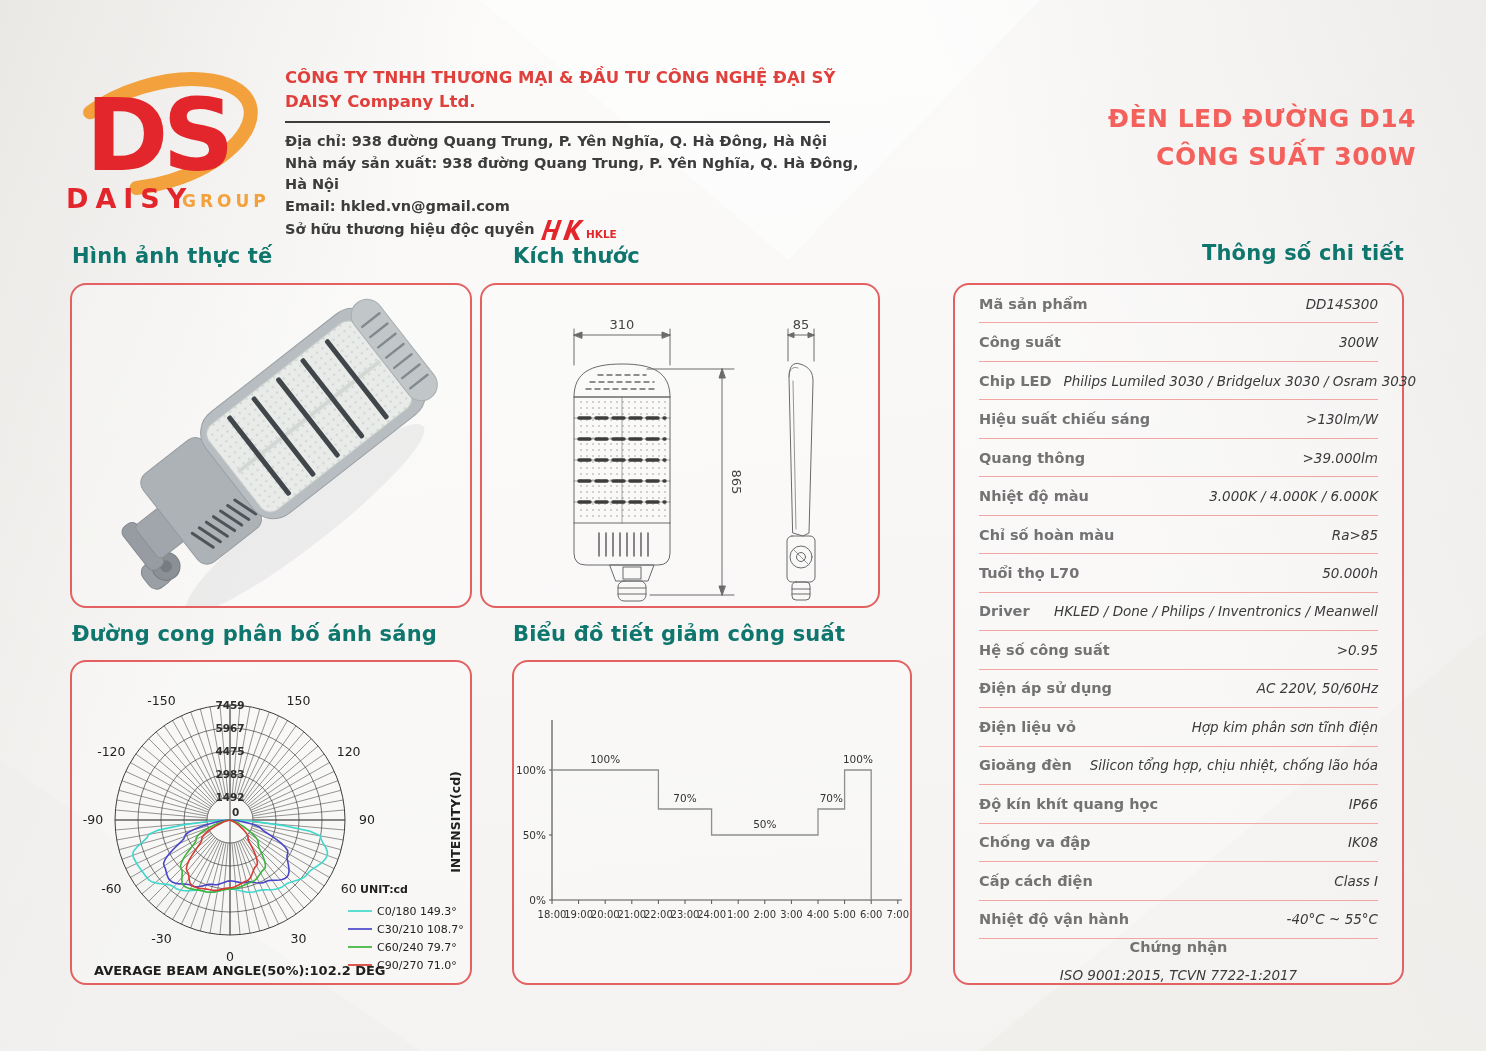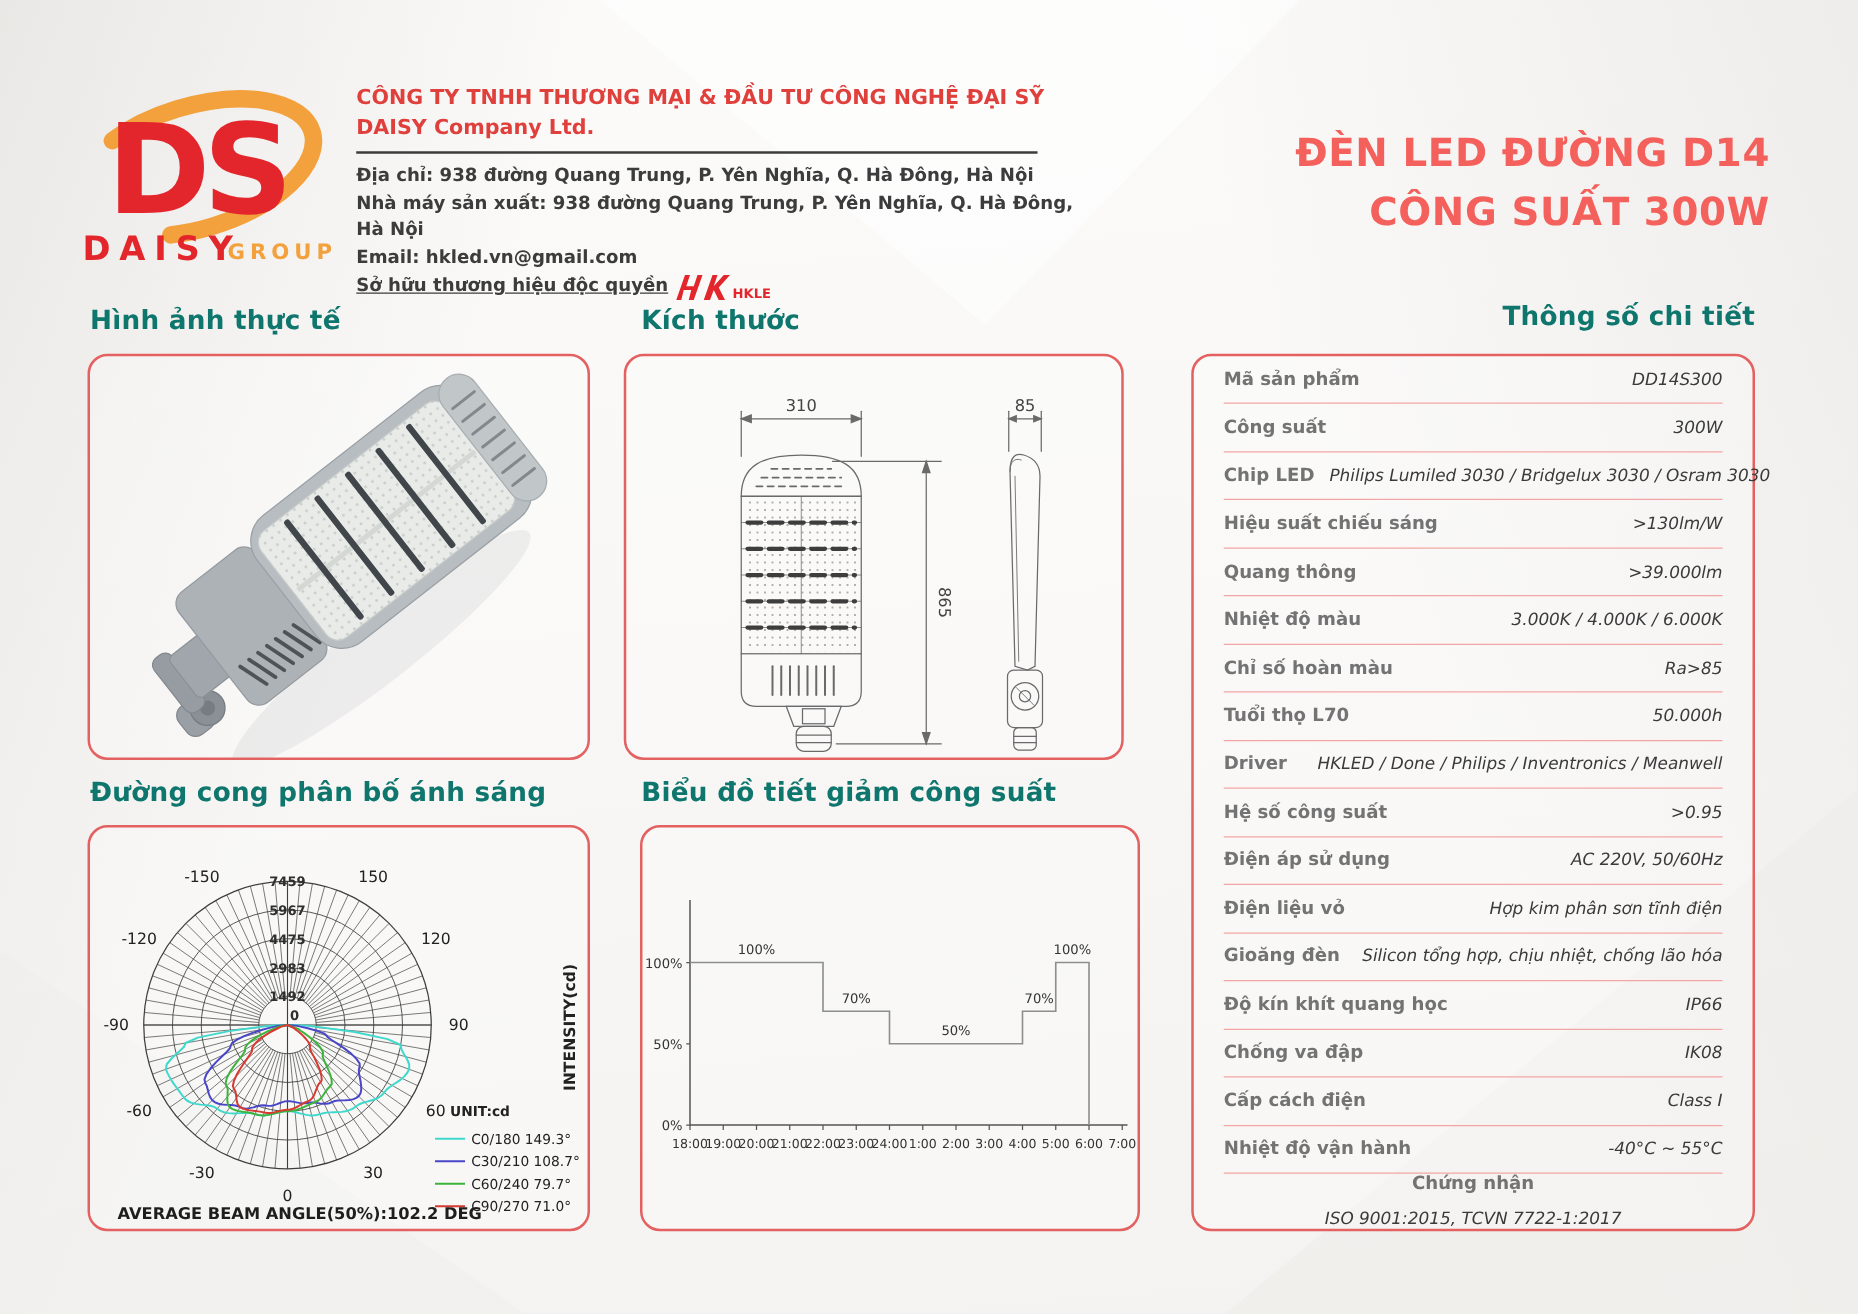--- a/index.html
+++ b/index.html
@@ -17,23 +17,23 @@
 
   .sec-h{position:absolute;font-size:21px;font-weight:bold;color:#0f766e;letter-spacing:.2px;}
   .panel{position:absolute;border:2px solid #e36161;border-radius:16px;background:rgba(255,255,255,.28);box-sizing:border-box;}
 
   
   .logo-svg{position:absolute;left:50px;top:58px;}
   .company{position:absolute;left:285px;top:66px;width:575px;}
   .company .cname{color:#e0403c;font-weight:bold;font-size:16.5px;line-height:1.45;}
   .company .divider{height:2px;background:#3c3c3c;margin:7px 0 8px 0;width:545px;}
   .company .cline{color:#3c3c3c;font-weight:bold;font-size:14.5px;line-height:1.5;}
-  .tm-row{display:flex;align-items:center;gap:4px;text-decoration:underline;}
+  .tm-row{display:flex;align-items:center;gap:4px;}
   .p-title{position:absolute;right:70px;top:100px;text-align:right;color:#f4615c;font-weight:bold;
-           font-size:31px;line-height:1.5;letter-spacing:.5px;}
+           font-size:25px;line-height:1.5;letter-spacing:.5px;}
 
   
   .spec-rows{position:absolute;inset:0 24px;display:flex;flex-direction:column;}
   .spec-row{flex:1;display:flex;justify-content:space-between;align-items:center;gap:12px;
             border-bottom:1px solid #f2a6a3;min-width:0;}
   .spec-row:last-child{border-bottom:none;flex-direction:column;}
   .spec-label{font-size:14.5px;font-weight:bold;color:#737373;white-space:nowrap;}
   .spec-value{font-size:13.5px;font-style:italic;color:#3a3a3a;white-space:nowrap;text-align:right;}
 
   svg text{font-family:"DejaVu Sans",sans-serif;}
@@ -131,21 +131,21 @@
           <line x1="153" y1="-12" x2="175" y2="-12"></line>
             <line x1="153" y1="1" x2="175" y2="1"></line>
           <line x1="153" y1="14" x2="175" y2="14"></line>
             <line x1="153" y1="27" x2="175" y2="27"></line>
           <line x1="153" y1="40" x2="175" y2="40"></line>
         </g>
       </g>
     </svg>
   </div>
 
-  <div class="panel" style="left:499px;top:283px;width:400px;height:325px;">
+  <div class="panel" style="left:480px;top:283px;width:400px;height:325px;">
     <svg width="396" height="321" viewBox="0 0 396 321" stroke-linecap="round">
       <defs>
         <pattern id="ddots" width="6" height="6" patternUnits="userSpaceOnUse">
           <circle cx="3" cy="3" r="0.8" fill="#9a9a9a"></circle>
         </pattern>
       </defs>
       <g stroke="#6a6a6a" stroke-width="1" fill="none">
 
         <line x1="92" y1="44" x2="92" y2="80"></line>
           <line x1="188" y1="44" x2="188" y2="80"></line>

